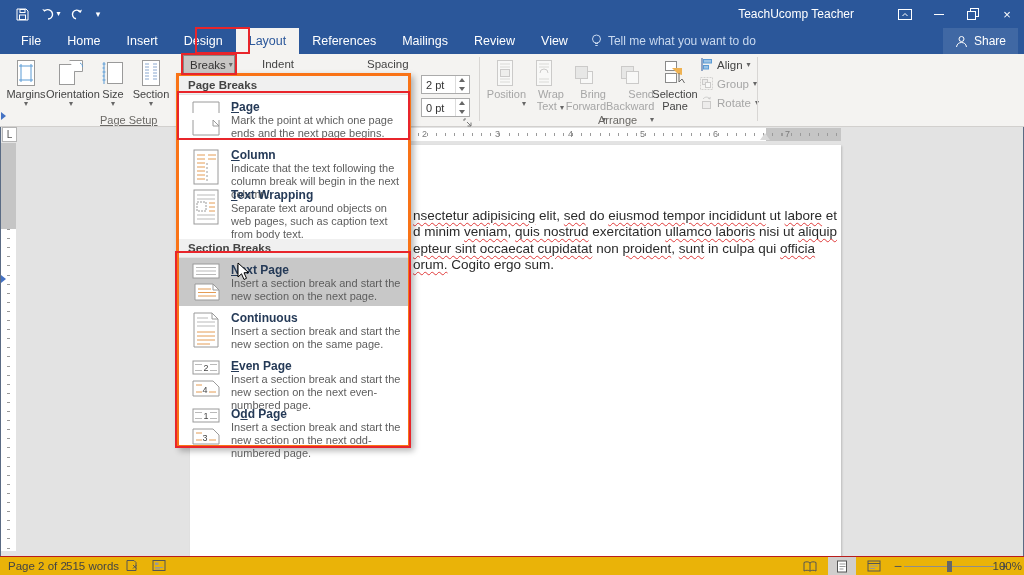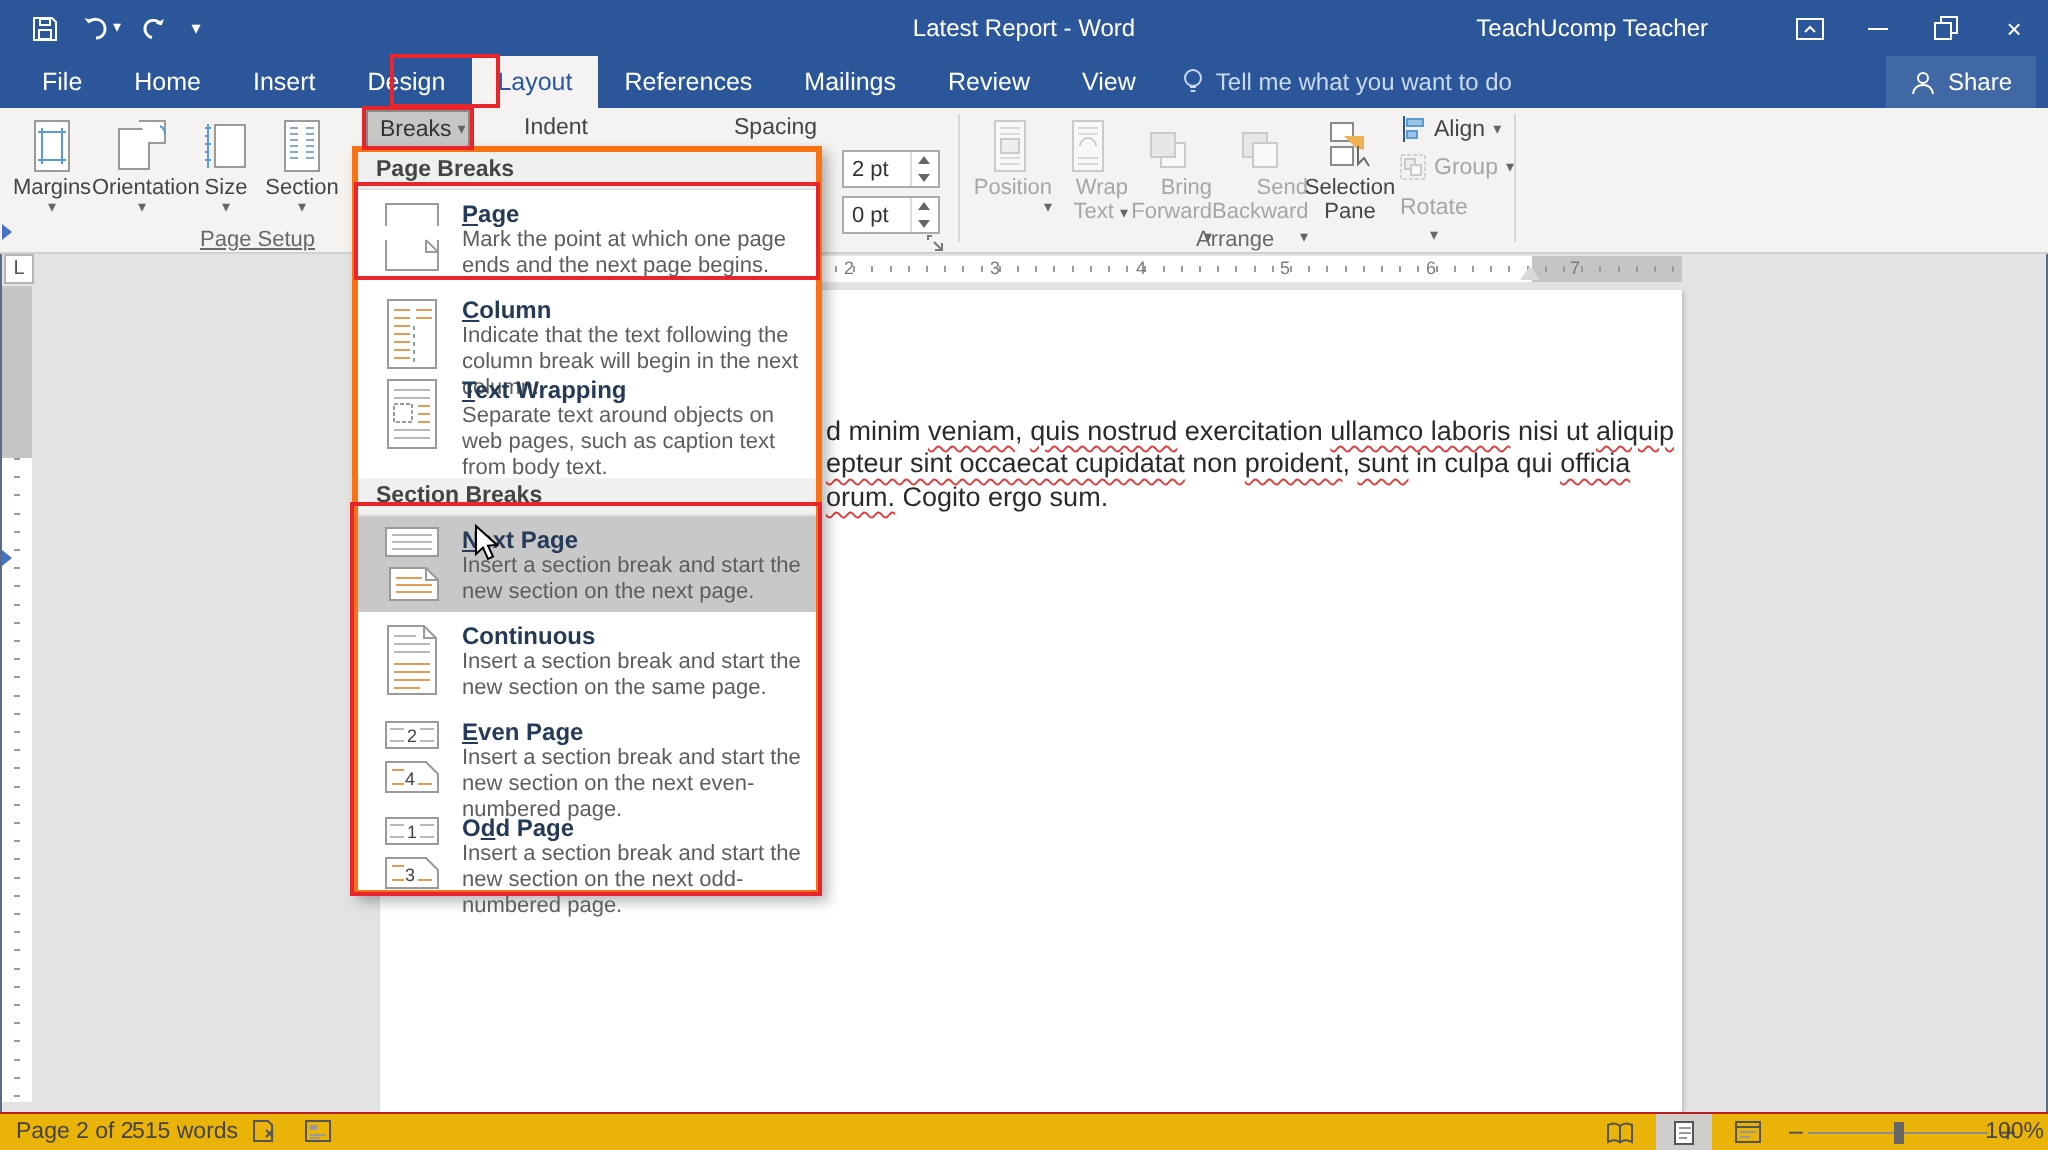--- a/index.html
+++ b/index.html
@@ -112,21 +112,20 @@
     </div>
     <div class="qat-btn" style="left:66px;">
       <svg width="13" height="13" viewBox="0 0 13 13">
           <path d="M10.5 4 C8.5 1.5 4.5 1.5 3 4.2 C1.6 6.8 3 10 6 10.8" fill="none" stroke="#fff" stroke-width="1.4"></path>
           <path d="M12 1.5 L10.8 4.8 L7.8 3.8 Z" fill="#fff"></path>
         </svg>
     </div>
     <div class="qat-btn" style="left:88px;">
       <span style="font-size:9px; color:#fff;">▾</span>
     </div>
-    <div class="win-title">Latest Report - Word</div>
     <div class="user-name">TeachUcomp Teacher</div>
     <div class="win-ctrl" style="right:102px;">
       <svg width="14" height="11" viewBox="0 0 14 11">
           <rect x="0.5" y="0.5" width="13" height="10" fill="none" stroke="#fff"></rect>
           <path d="M4.5 7 L7 4.5 L9.5 7" fill="none" stroke="#fff"></path>
         </svg>
     </div>
     <div class="win-ctrl" style="right:68px;">
       <div style="width:10px; height:1px; background:#fff;"></div>
     </div>
@@ -311,21 +310,21 @@
     </div>
     <div class="smallrow disabled" style="left:700px; top:21px;">
       <svg width="13" height="13" viewBox="0 0 13 13">
           <rect x="0.5" y="0.5" width="12" height="12" fill="none" stroke="#aaa" stroke-dasharray="2 1"></rect>
           <rect x="2.5" y="2.5" width="5" height="5" fill="#e5e5e5" stroke="#9a9a9a"></rect>
           <rect x="5.5" y="5.5" width="5" height="5" fill="#fff" stroke="#9a9a9a"></rect>
         </svg>
       <span>Group</span>
       <span class="caret">▾</span>
     </div>
-    <div class="smallrow disabled" style="left:700px; top:40px;flex-direction:column;">
+    <div class="smallrow disabled" style="left:700px; top:40px;">
       <svg width="13" height="13" viewBox="0 0 13 13">
           <rect x="2.5" y="5.5" width="8" height="7" fill="#e5e5e5" stroke="#9a9a9a"></rect>
           <path d="M3 3 c2 -2.5 5 -2.5 7 0" fill="none" stroke="#9a9a9a"></path>
           <path d="M10.8 0.8 L10.3 3.6 L7.6 2.8 Z" fill="#9a9a9a"></path>
         </svg>
       <span>Rotate</span>
       <span class="caret">▾</span>
     </div>
     <div class="grplabel" style="left:598px;">Arrange</div>
     <div class="vsep" style="left:757px;"></div>
@@ -345,20 +344,21 @@
     <span class="num" style="left:595px;">7</span>
     <div class="abs" style="left:570px; top:5px; width:0; height:0; border-left:5px solid transparent; border-right:5px solid transparent; border-bottom:7px solid #d9d9d9;"></div>
   </div>
   <div class="vruler">
     <div class="vmargin"></div>
     <div class="vticks"></div>
   </div>
 
   <div class="page"></div>
   <div class="doctext">
+    <div><span class="wavy">nsectetur adipisicing</span><span> elit, </span><span class="wavy">sed</span><span> do </span><span class="wavy">eiusmod tempor incididunt</span><span> ut </span><span class="wavy">labore</span><span> et</span></div>
     <div><span>d minim </span><span class="wavy">veniam</span><span>, </span><span class="wavy">quis nostrud</span><span> exercitation </span><span class="wavy">ullamco laboris</span><span> nisi ut </span><span class="wavy">aliquip</span></div>
     <div><span class="wavy">epteur sint occaecat cupidatat</span><span> non </span><span class="wavy">proident</span><span>, </span><span class="wavy">sunt</span><span> in culpa qui </span><span class="wavy">officia</span></div>
     <div><span class="wavy">orum.</span><span> Cogito ergo sum.</span></div>
   </div>
 
   <div class="menu">
     <div class="menu-h" style="top:0;">Page Breaks</div>
 
     <div class="mi" style="top:19px;">
       <svg class="icon" viewBox="0 0 34 38">

